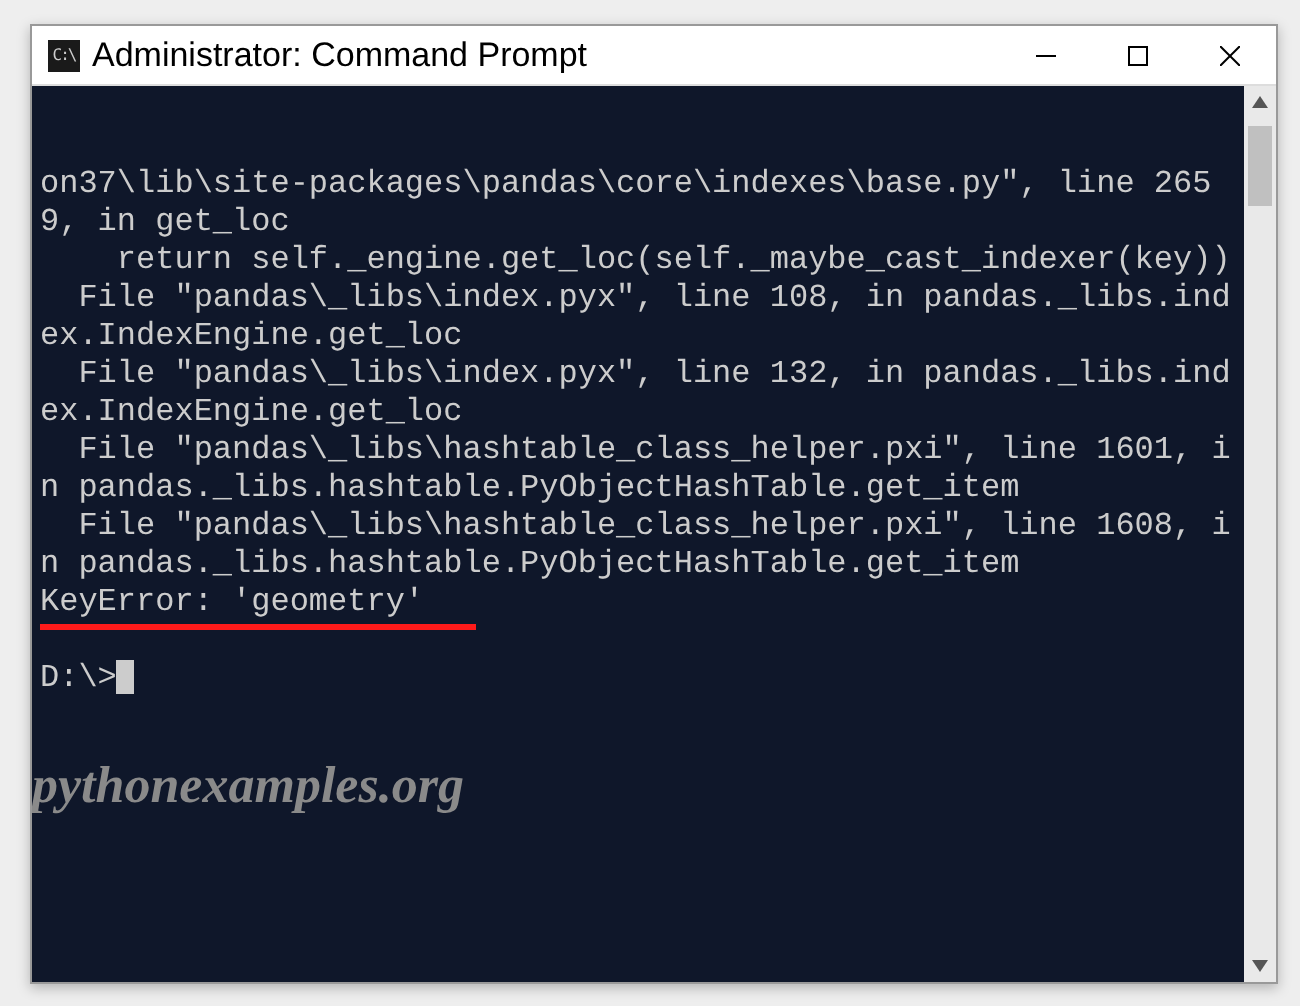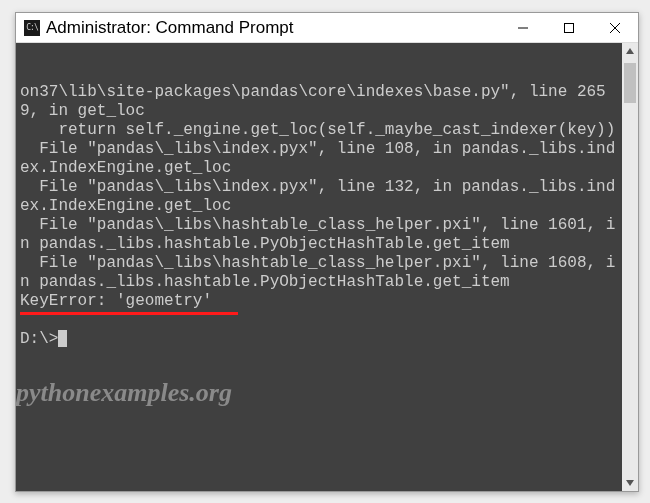--- a/index.html
+++ b/index.html
@@ -63,21 +63,21 @@
     display: flex;
     align-items: center;
     justify-content: center;
     background: transparent;
     border: none;
     font-family: inherit;
   }
   .tb-btn svg { width: 10px; height: 10px; stroke: #000; stroke-width: 1; fill: none; }
   .console {
     flex: 1;
-    background: #404040;
+    background: #0f172a;
     color: #cccccc;
     font-family: Consolas, "Courier New", monospace;
     font-size: 16px;
     line-height: 19px;
     padding: 2px 4px 2px 4px;
     position: relative;
     overflow: hidden;
     white-space: pre-wrap;
     word-break: break-all;
   }

